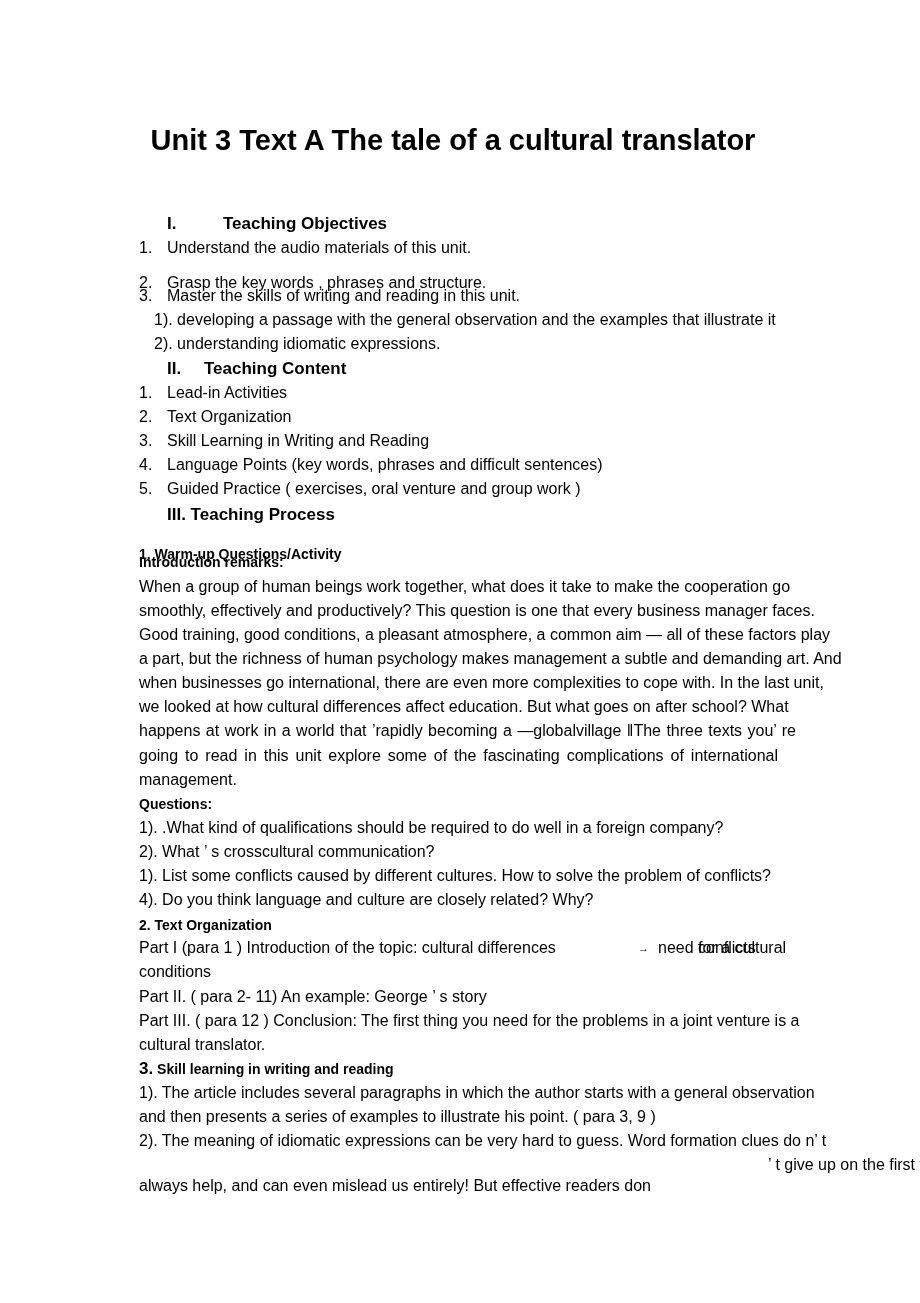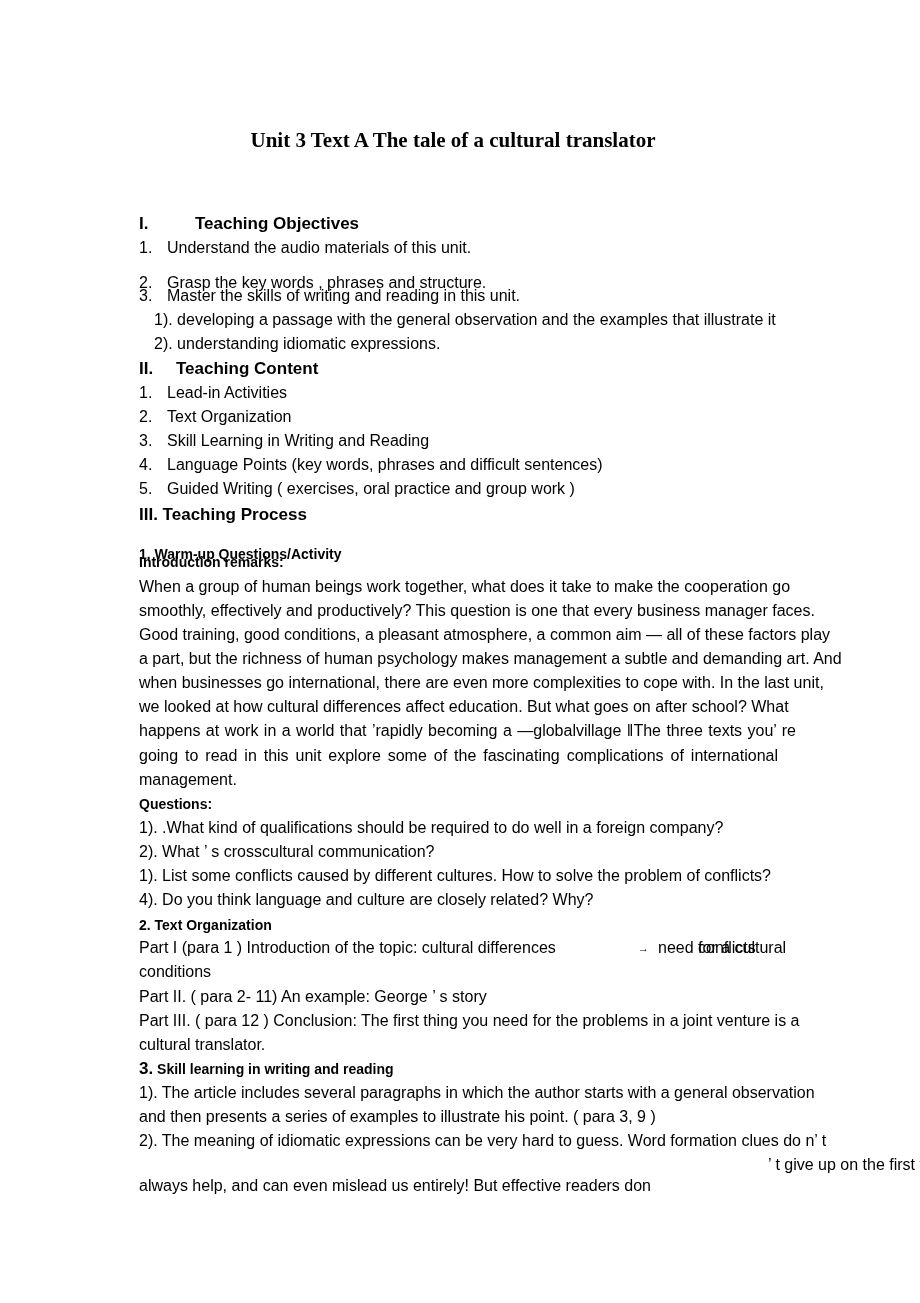--- a/index.html
+++ b/index.html
@@ -1,21 +1,21 @@
 <!DOCTYPE html>
 <html><head>
 <meta charset="utf-8">
 <style>
   html, body { margin: 0; padding: 0; background: #ffffff; }
   body { width: 920px; height: 1303px; position: relative; overflow: hidden;
          font-family: "Liberation Sans", sans-serif; color: #000; }
   .line { position: absolute; left: 139px; font-size: 16px; white-space: nowrap; line-height: 18px; }
   .title { position: absolute; left: 0; width: 906px; text-align: center; top: 127px;
-           font-size: 21px; font-weight: bold; line-height: 26px; font-family: Liberation Serif, serif; }
-  .h1 { font-size: 17px; font-weight: bold; line-height: 22px; }
+           font-size: 29px; font-weight: bold; line-height: 26px; }
+  .h1 { font-size: 17px; font-weight: bold; line-height: 22px; margin-left: 28px; }
   .h2 { font-size: 14px; font-weight: bold; }
   .num { display: inline-block; width: 28px; }
   .rn { display: inline-block; width: 56px; }
   .rn2 { display: inline-block; width: 37px; }
   .sub { left: 154px; }
   .just { width: 643px; text-align: justify; text-align-last: justify; }
   .big3 { font-size: 17px; }
 </style>
 </head>
 <body>
@@ -46,21 +46,21 @@
 <div class="line" style="top:408px">
   <span class="num">2.</span><span>Text Organization</span>
 </div>
 <div class="line" style="top:432px">
   <span class="num">3.</span><span>Skill Learning in Writing and Reading</span>
 </div>
 <div class="line" style="top:456px">
   <span class="num">4.</span><span>Language Points (key words, phrases and difficult sentences)</span>
 </div>
 <div class="line" style="top:480px">
-  <span class="num">5.</span><span>Guided Writing ( exercises, oral practice and group work )</span>
+  <span class="num">5.</span><span>Guided Practice ( exercises, oral venture and group work )</span>
 </div>
 
 <div class="line h1" style="top:504px">III. Teaching Process</div>
 <div class="line h2" style="top:545px">1. Warm-up Questions/Activity</div>
 <div class="line h2" style="top:553px">Introduction remarks:</div>
 
 <div class="line just" style="top:578px">When a group of human beings work together, what does it take to make the cooperation go</div>
 <div class="line" style="top:602px">smoothly, effectively and productively? This question is one that every business manager faces.</div>
 <div class="line" style="top:626px">Good training, good conditions, a pleasant atmosphere, a common aim   —  all of these factors play</div>
 <div class="line" style="top:650px">a part, but the richness of human psychology makes management a subtle and demanding art. And</div>

